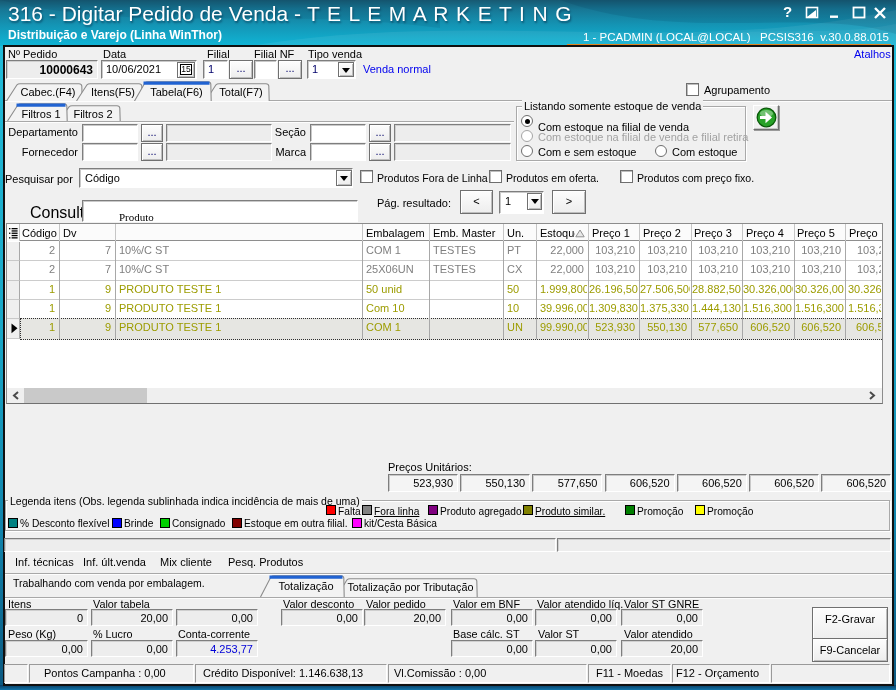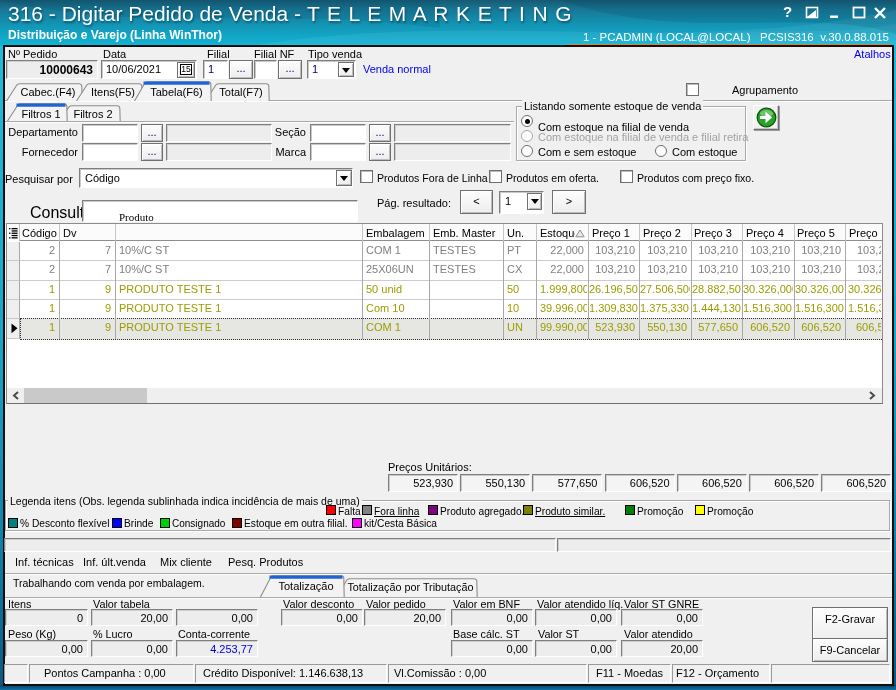--- a/index.html
+++ b/index.html
@@ -54,21 +54,21 @@
 <div class="a" style="left:180px;top:63.5px;width:12px;height:11px;border:1.4px solid #000;font-size:8.5px;text-align:center;line-height:9px;background:#fff;">15</div>
 <div class="a sunk" style="left:203px;top:60px;width:25px;height:19px;padding:2px 0 0 4px;color:#00006A;">1</div>
 <div class="a btn" style="left:229px;top:60px;width:24px;height:19px;text-align:center;color:#00006A;line-height:15px;">...</div>
 <div class="a sunk" style="left:254px;top:60px;width:23px;height:19px;"></div>
 <div class="a btn" style="left:278px;top:60px;width:24px;height:19px;text-align:center;color:#00006A;line-height:15px;">...</div>
 <div class="a sunk" style="left:307px;top:60px;width:49px;height:19px;padding:2px 0 0 4px;color:#00006A;">1</div>
 <div class="a btn" style="left:338px;top:62px;width:16px;height:15px;"></div>
 <div class="a" style="left:342px;top:68px;width:0;height:0;border:4px solid transparent;border-top:5px solid #000;"></div>
 <div class="a" style="left:363px;top:63px;color:#0000EE;">Venda normal</div>
 <div class="cb" style="left:686px;top:83px;"></div>
-<div class="lbl" style="left:704px;top:84px;margin-left:28px;">Agrupamento</div>
+<div class="lbl" style="left:704px;top:84px;">Agrupamento</div>
 <div class="hline" style="left:4.5px;top:100px;width:887px;"></div>
 <div class="hlinew" style="left:4.5px;top:101px;width:887px;"></div>
 <svg class="a" style="left:6px;top:83px;" width="77" height="18">
     <path d="M0.5,18 L11,1.8 Q12,0.8 14,0.8 L73,0.8 Q75.5,0.8 75.8,3 L76.2,18" fill="#F3F3F3" stroke="#8C8C8C" stroke-width="1.1"></path>
   </svg>
 <div class="a" style="left:17px;top:86px;width:62px;text-align:center;font-size:11px;">Cabec.(F4)</div>
 <svg class="a" style="left:76px;top:83px;" width="67" height="18">
     <path d="M0.5,18 L11,1.8 Q12,0.8 14,0.8 L63,0.8 Q65.5,0.8 65.8,3 L66.2,18" fill="#F3F3F3" stroke="#8C8C8C" stroke-width="1.1"></path>
   </svg>
 <div class="a" style="left:87px;top:86px;width:52px;text-align:center;font-size:11px;">Itens(F5)</div>

